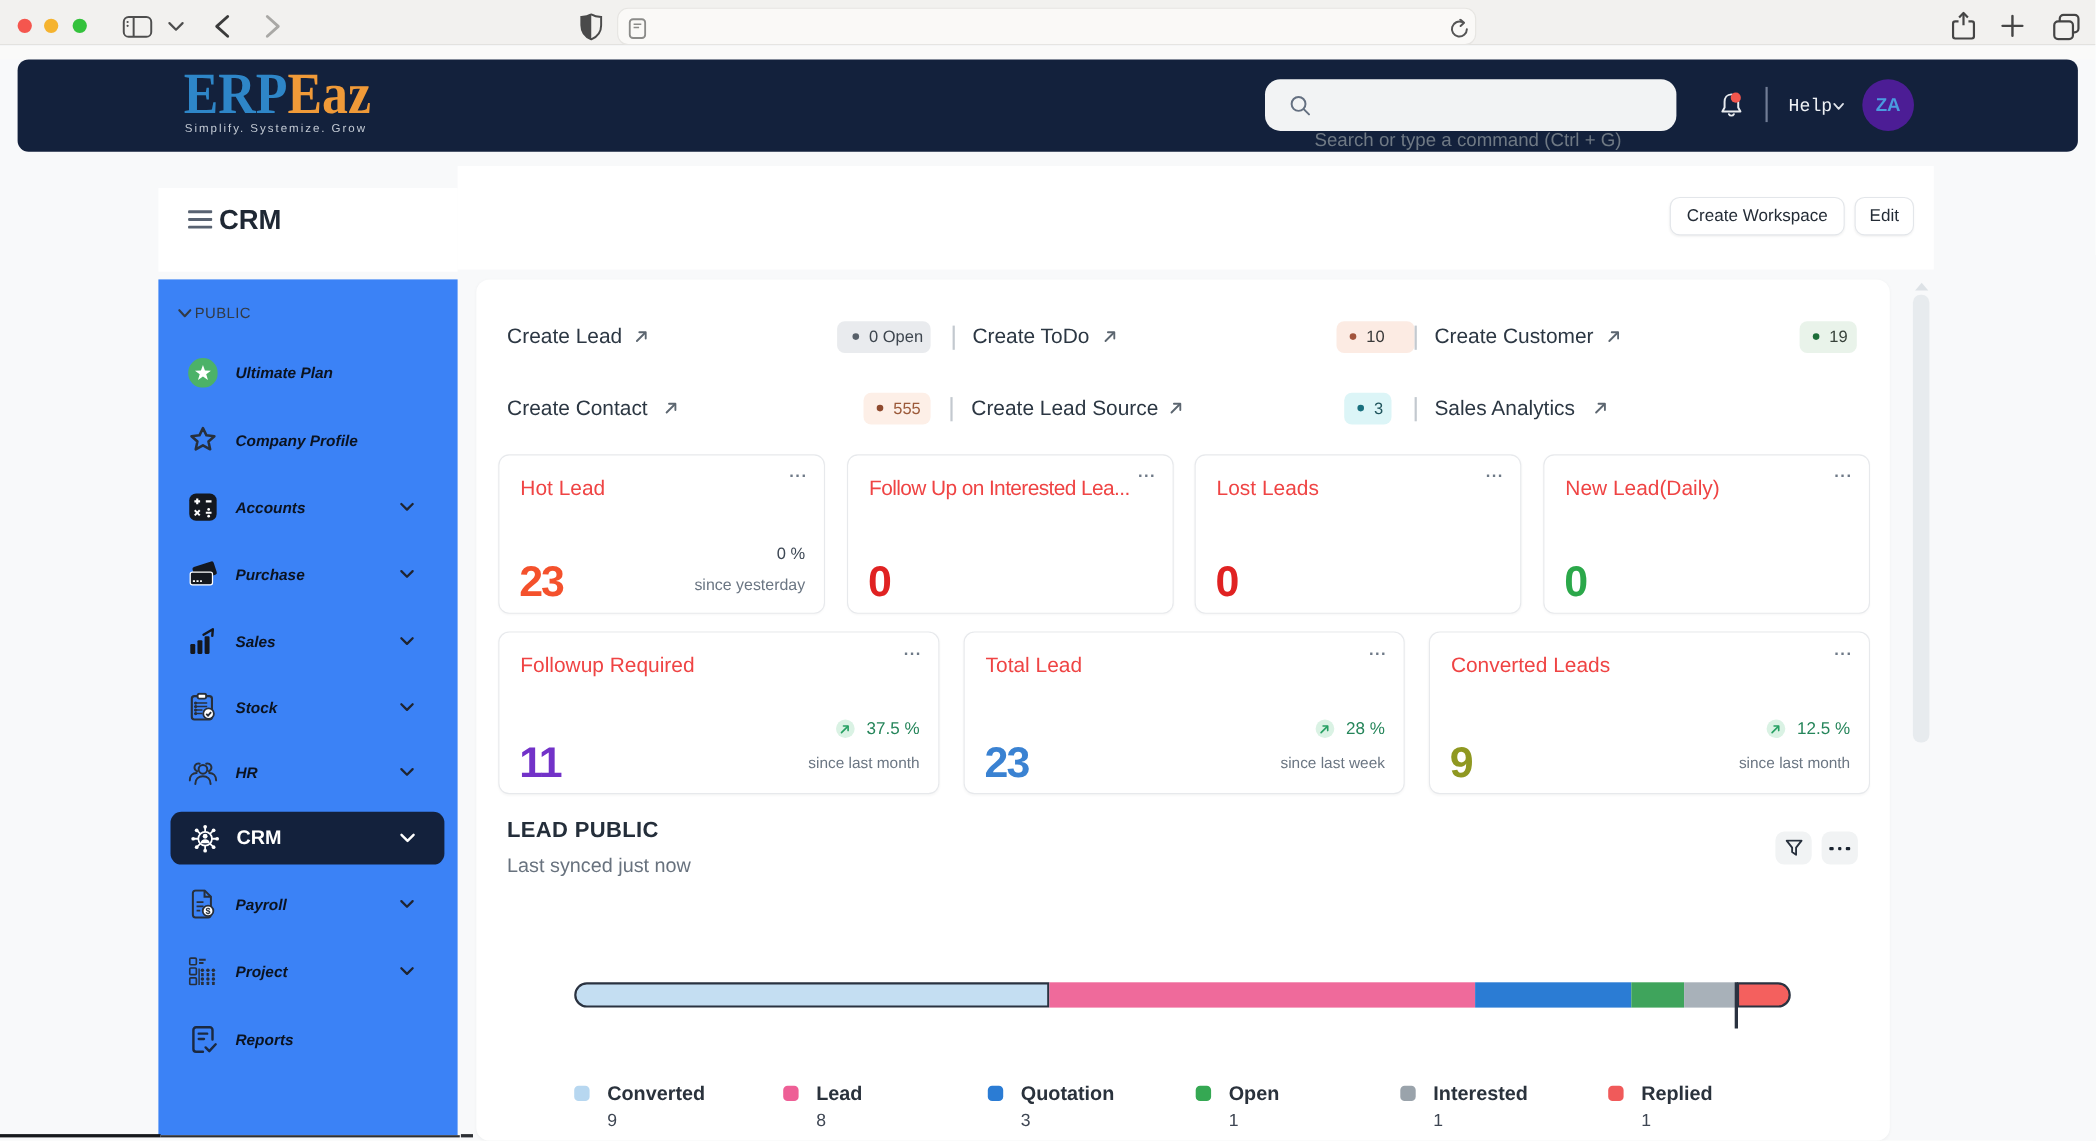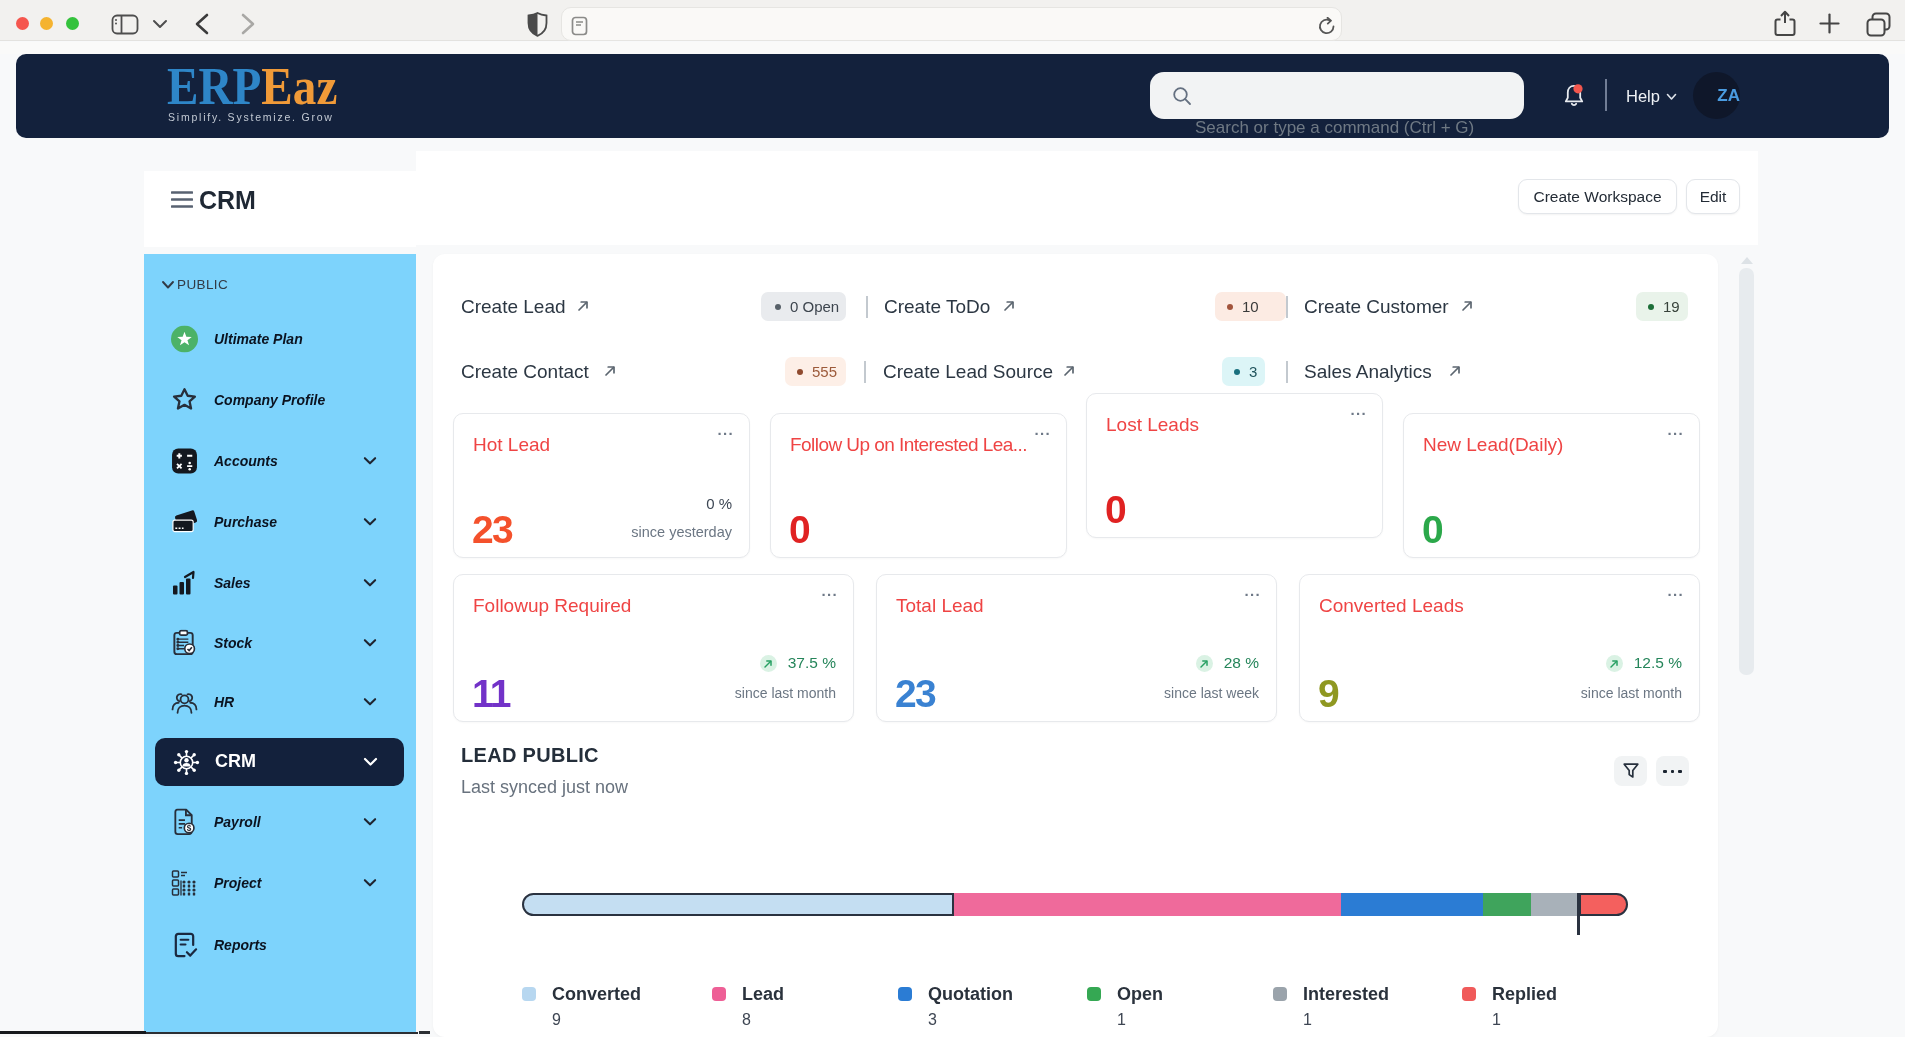--- a/index.html
+++ b/index.html
@@ -13,31 +13,31 @@
 
   
   #navbar { left:16px; top:54px; width:1873px; height:84px; background:#13213c; border-radius:10px; }
   #logo { left:151px; top:6px; width:240px; transform:scaleX(.89); transform-origin:0 0; }
   #logo .big { font-family:"Liberation Serif", serif; font-weight:bold; font-size:53px; line-height:1; letter-spacing:0px; }
   #logo .blue { color:#2e86c8; }
   #logo .orange { color:#f09a38; }
   #tagline { left:152px; top:57px; width:172px; color:#c3cad4; font-size:10.5px; letter-spacing:1.78px; white-space:nowrap; }
   #searchpill { left:1134px; top:18px; width:374px; height:47px; background:#f2f3f4; border-radius:14px; color:#6f7984; font-size:17px; line-height:47px; }
   #searchpill span { position:absolute; left:45px; top:0;margin-top:32px; }
-  .whitetxt { color:#eef1f5; font-size:16.5px; }
+  .whitetxt { color:#eef1f5; font-size:16.5px;font-family:Liberation Mono, monospace; }
 
   
   .white { background:#ffffff; }
   #band-a { left:416px; top:151px; width:1342px; height:94px; }
   #band-b { left:144px; top:171px; width:272px; height:76px; }
   #pg-title { left:199px; top:186px; font-size:25px; font-weight:bold; color:#1f2834; }
   .hbtn { top:179px; height:35px; background:#fff; border:1px solid #e3e6ea; border-radius:9px; font-size:15.5px; color:#242c36; text-align:center; line-height:33px; box-shadow:0 1px 2px rgba(0,0,0,.05); }
 
   
-  #sidebar { left:144px; top:254px; width:272px; height:778px; background:#7dd3fc; }
+  #sidebar { left:144px; top:254px; width:272px; height:778px; background:#3b82f6; }
   .sb-item { position:absolute; left:0; width:272px; height:52px; }
   .sb-ico { position:absolute; left:27px; top:50%; transform:translateY(-50%); width:27px; height:27px; }
   .sb-lbl { position:absolute; left:70px; top:50%; transform:translateY(-50%); font-size:14px; font-weight:bold; color:#0b1320; white-space:nowrap;font-style:italic; }
   .sb-chev { position:absolute; left:219px; top:50%; transform:translateY(-50%); width:14px; height:14px; }
   #crm-pill { left:155px; top:738px; width:249px; height:48px; background:#13213c; border-radius:10px; }
 
   
   #panel { left:433px; top:254px; width:1285px; height:783px; background:#fff; border-radius:12px; box-shadow:0 1px 3px rgba(0,0,0,.04); }
   .lnk { position:absolute; font-size:19px; color:#2c3743; white-space:nowrap; }
   .badge { position:absolute; height:29px; border-radius:7px; font-size:15px; line-height:29px; white-space:nowrap; }
@@ -129,21 +129,21 @@
   <svg class="abs" style="left:1547px;top:29px" width="24" height="26" viewBox="0 0 24 26">
     <path d="M11 2.8 C7 2.8 4.8 6 4.8 9.6 L4.8 14.8 L2.8 18.4 L19.2 18.4 L17.2 14.8 L17.2 9.6 C17.2 6 15 2.8 11 2.8 Z" fill="none" stroke="#e8ebef" stroke-width="1.8" stroke-linejoin="round"></path>
     <path d="M8.8 20.8 A2.5 2.5 0 0 0 13.2 20.8" fill="none" stroke="#e8ebef" stroke-width="1.8" stroke-linecap="round"></path>
     <circle cx="15" cy="5.8" r="4.6" fill="#f2564d"></circle>
   </svg>
   <div class="abs" style="left:1589px;top:25px;width:1.5px;height:32px;background:#717d95;"></div>
   <div class="abs whitetxt" style="left:1610px;top:33px;">Help</div>
   <svg class="abs" style="left:1650px;top:39px" width="11" height="8" viewBox="0 0 11 8">
       <polyline points="1.5,1.5 5.5,6 9.5,1.5" fill="none" stroke="#dfe3ea" stroke-width="1.6" stroke-linecap="round" stroke-linejoin="round"></polyline>
     </svg>
-  <div class="abs" style="left:1677px;top:18px;width:47px;height:47px;border-radius:50%;background:#0f172a;text-align:right;line-height:47px;font-size:17px;font-weight:bold;color:#4a9be0;">ZA</div>
+  <div class="abs" style="left:1677px;top:18px;width:47px;height:47px;border-radius:50%;background:#4c1d95;text-align:center;line-height:47px;font-size:17px;font-weight:bold;color:#4a9be0;">ZA</div>
 </div>
 
 <div class="abs white" id="band-a"></div>
 <div class="abs white" id="band-b"></div>
 <svg class="abs" style="left:171px;top:190px" width="22" height="19" viewBox="0 0 22 19">
   <line x1="1" y1="2.5" x2="21" y2="2.5" stroke="#586271" stroke-width="2.6" stroke-linecap="round"></line>
   <line x1="1" y1="9.5" x2="21" y2="9.5" stroke="#586271" stroke-width="2.6" stroke-linecap="round"></line>
   <line x1="1" y1="16.5" x2="21" y2="16.5" stroke="#586271" stroke-width="2.6" stroke-linecap="round"></line>
 </svg>
 <div class="abs" id="pg-title">CRM</div>
@@ -400,21 +400,21 @@
     <div class="c-right" style="top:81px;">
         <div class="since" style="font-size:15px;color:#3d4754;">0 %</div>
         <div class="since" style="margin-top:12px;font-size:14.5px;">since yesterday</div>
       </div>
   </div>
   <div class="card" style="left:770px;top:413px;width:297px;height:145px;">
     <div class="c-title" style="width:258px;letter-spacing:-0.55px;">Follow Up on Interested Lea...</div>
       <div class="c-dots">...</div>
     <div class="c-num" style="color:#e02222;">0</div>
   </div>
-  <div class="card" style="left:1086px;top:393px;width:297px;height:145px;">
+  <div class="card" style="left:1086px;top:413px;width:297px;height:145px;">
     <div class="c-title">Lost Leads</div>
       <div class="c-dots">...</div>
     <div class="c-num" style="color:#e02222;">0</div>
   </div>
   <div class="card" style="left:1403px;top:413px;width:297px;height:145px;">
     <div class="c-title">New Lead(Daily)</div>
       <div class="c-dots">...</div>
     <div class="c-num" style="color:#2ba84a;">0</div>
   </div>
 

